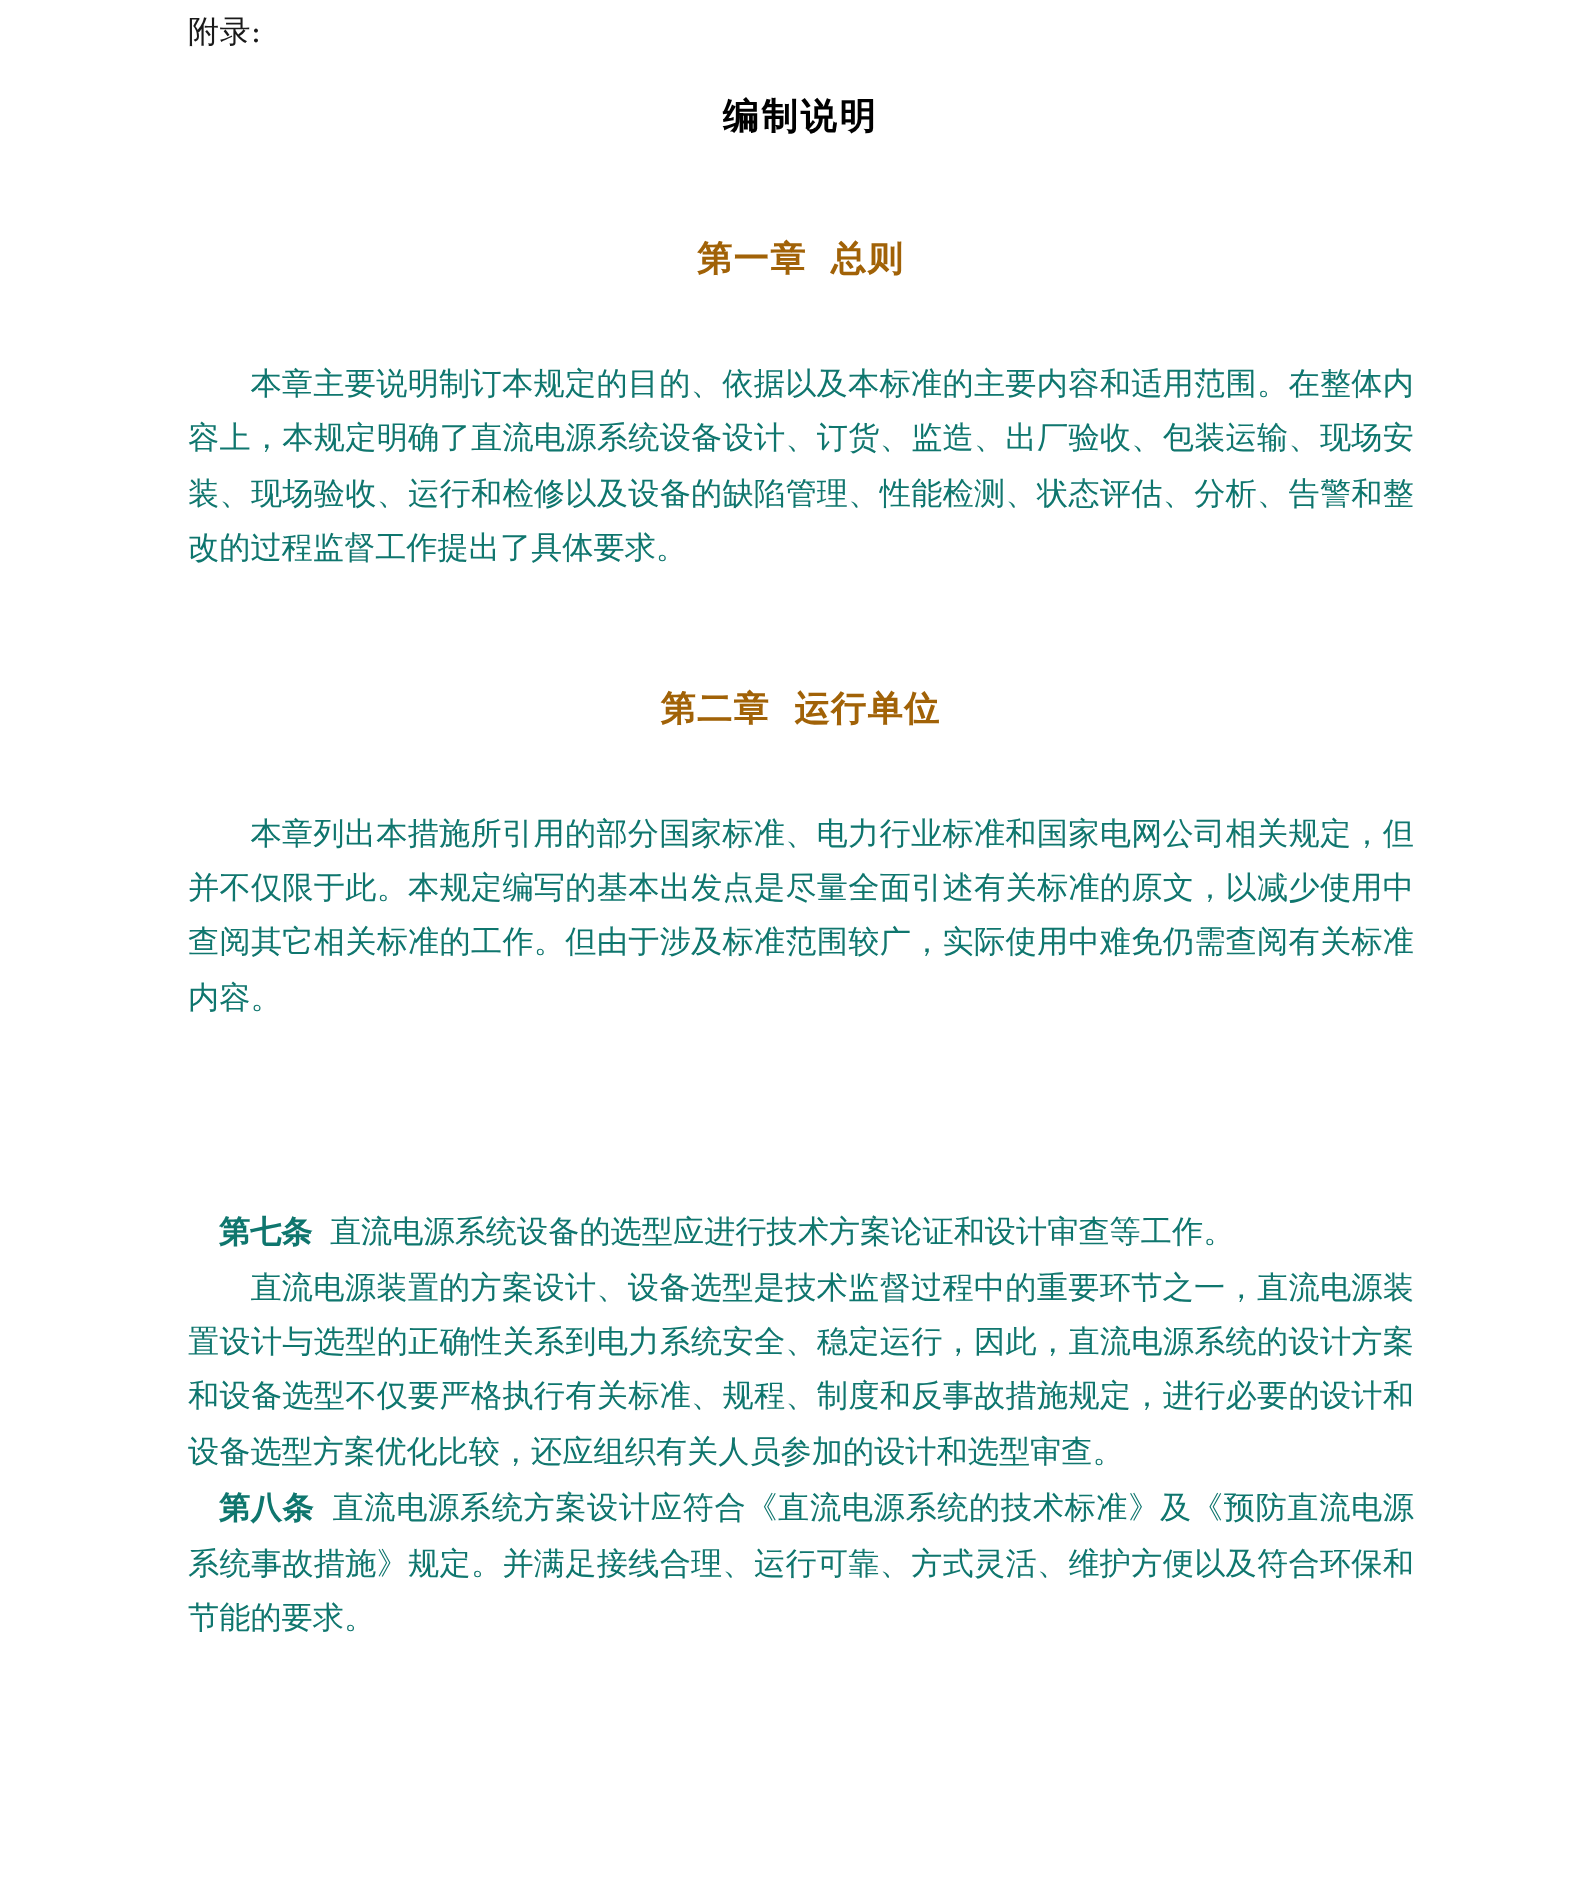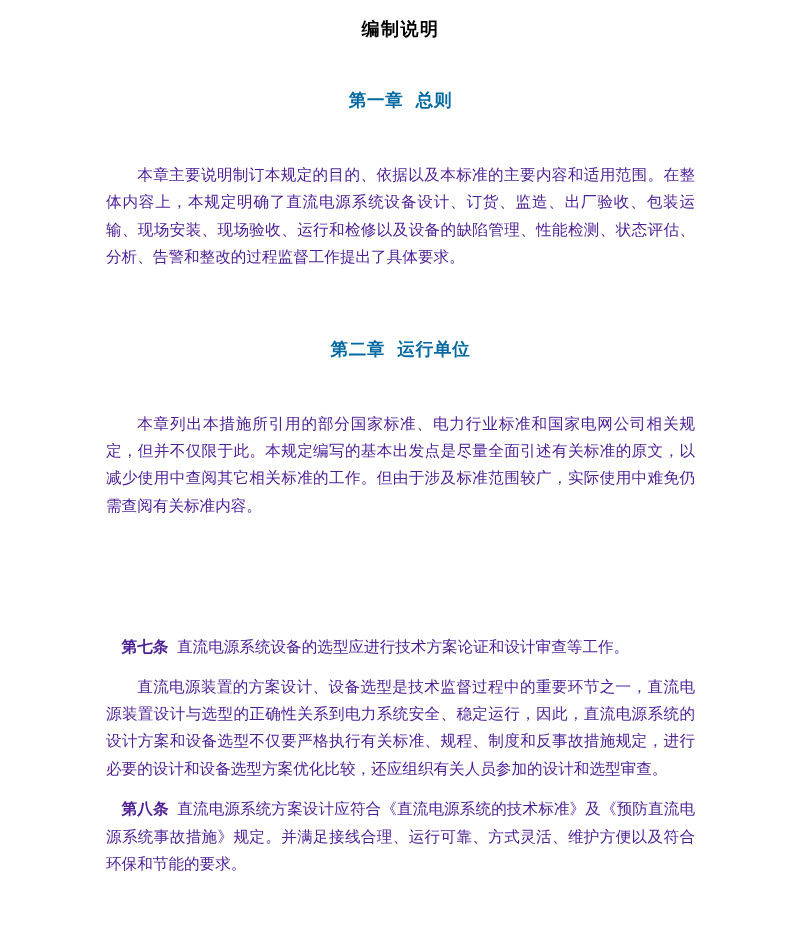--- a/index.html
+++ b/index.html
@@ -52,36 +52,36 @@
     color: #000000;
   }
 
   
   .chapter-heading {
     font-size: 17.5px;
     font-weight: bold;
     text-align: center;
     margin: 0;
     letter-spacing: 0.8px;
-    color: #0369a1;
+    color: #a16207;
   }
   .chapter-heading .gap {
     display: inline-block;
     width: 12px;
   }
 
   
   .para {
     font-size: 15.6px;
     line-height: 27.4px;
-    margin: 12px;
+    margin: 0;
     text-align: justify;
     text-justify: inter-ideograph;
     text-indent: 2em;
-    color: #4c1d95;
+    color: #0f766e;
   }
   .para.indent-1 { text-indent: 1em; }
 
   .term {
     font-weight: bold;
   }
   .term-gap { display: inline-block; width: 0.55em; }
 
   
   .sp-title-to-ch1 { height: 47px; }
@@ -90,20 +90,21 @@
   .sp-ch2-to-body  { height: 38px; }
   .sp-body-to-ch3  { height: 53px; }
   .sp-ch3-to-body  { height: 36px; }
 </style>
 </head>
 <body>
 
 <div class="page">
   <div class="content">
 
+    <p class="doc-label">附录:</p>
 
     <h1 class="doc-title">编制说明</h1>
 
     <div class="sp-title-to-ch1"></div>
 
     <h2 class="chapter-heading"><span>第一章</span><span class="gap"></span><span>总则</span></h2>
 
     <div class="sp-ch1-to-body"></div>
 
     <p class="para">本章主要说明制订本规定的目的、依据以及本标准的主要内容和适用范围。在整体内容上，本规定明确了直流电源系统设备设计、订货、监造、出厂验收、包装运输、现场安装、现场验收、运行和检修以及设备的缺陷管理、性能检测、状态评估、分析、告警和整改的过程监督工作提出了具体要求。</p>

